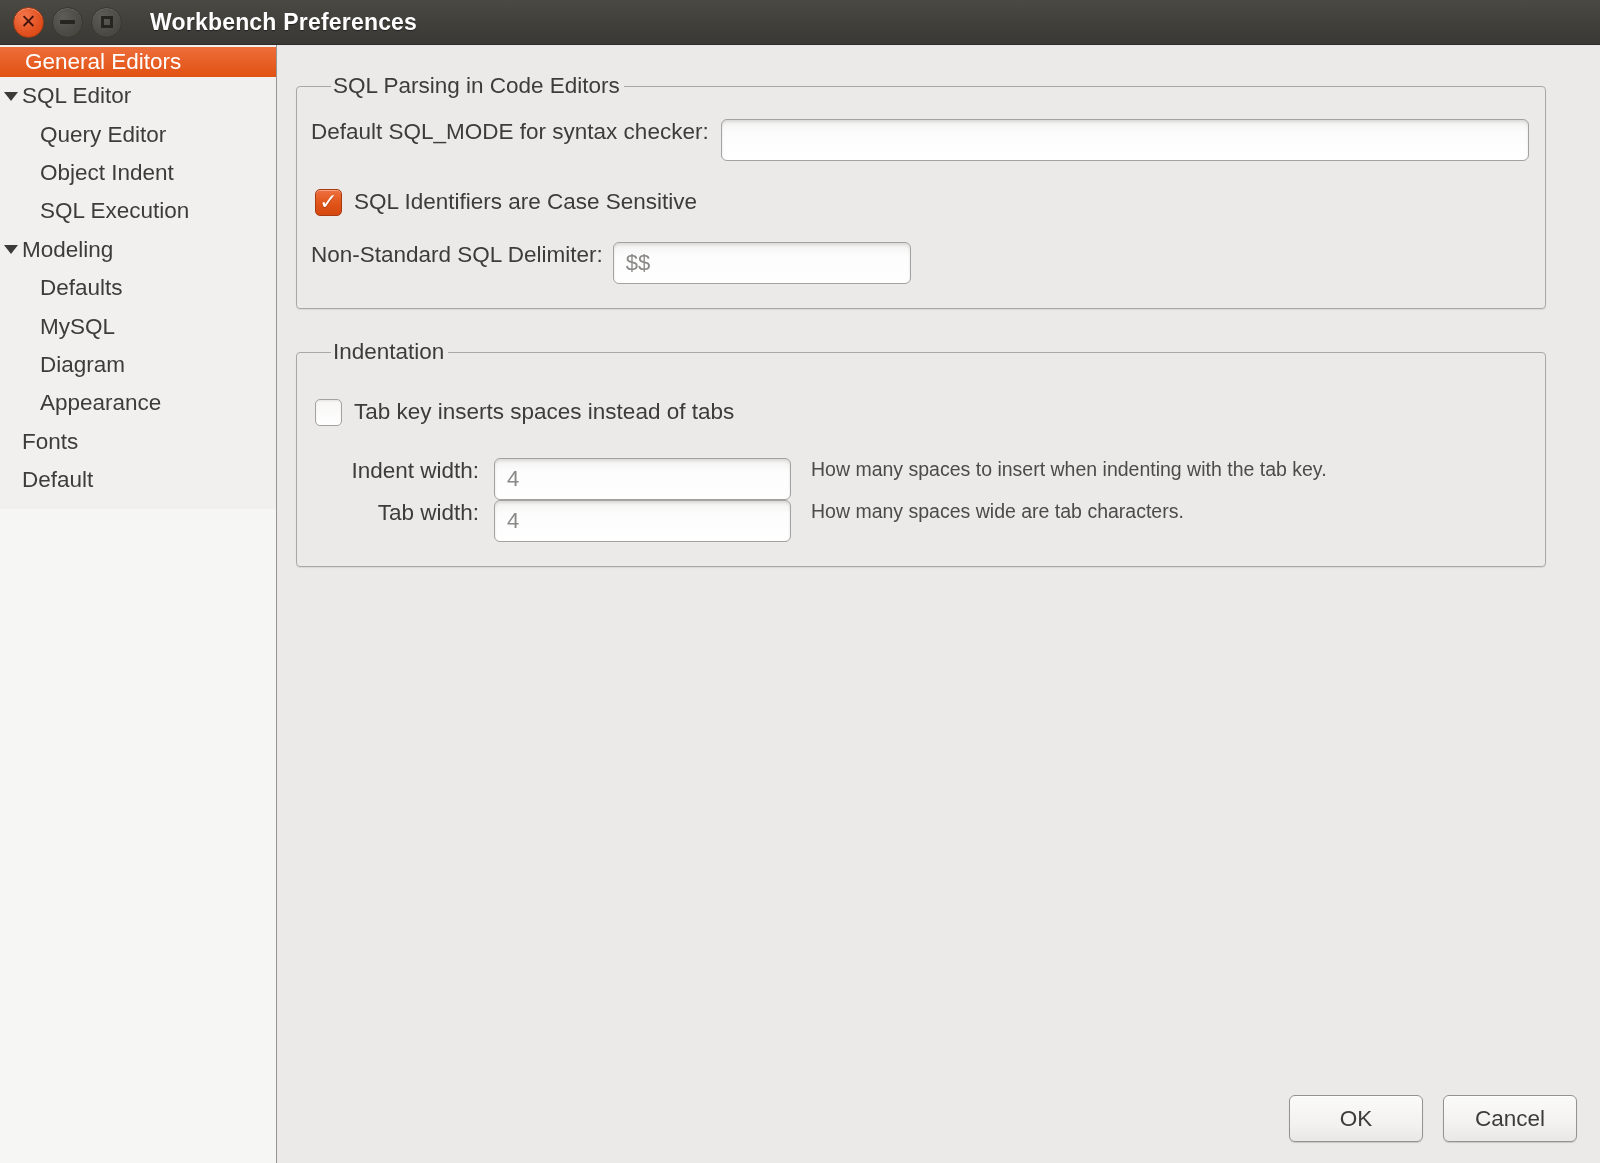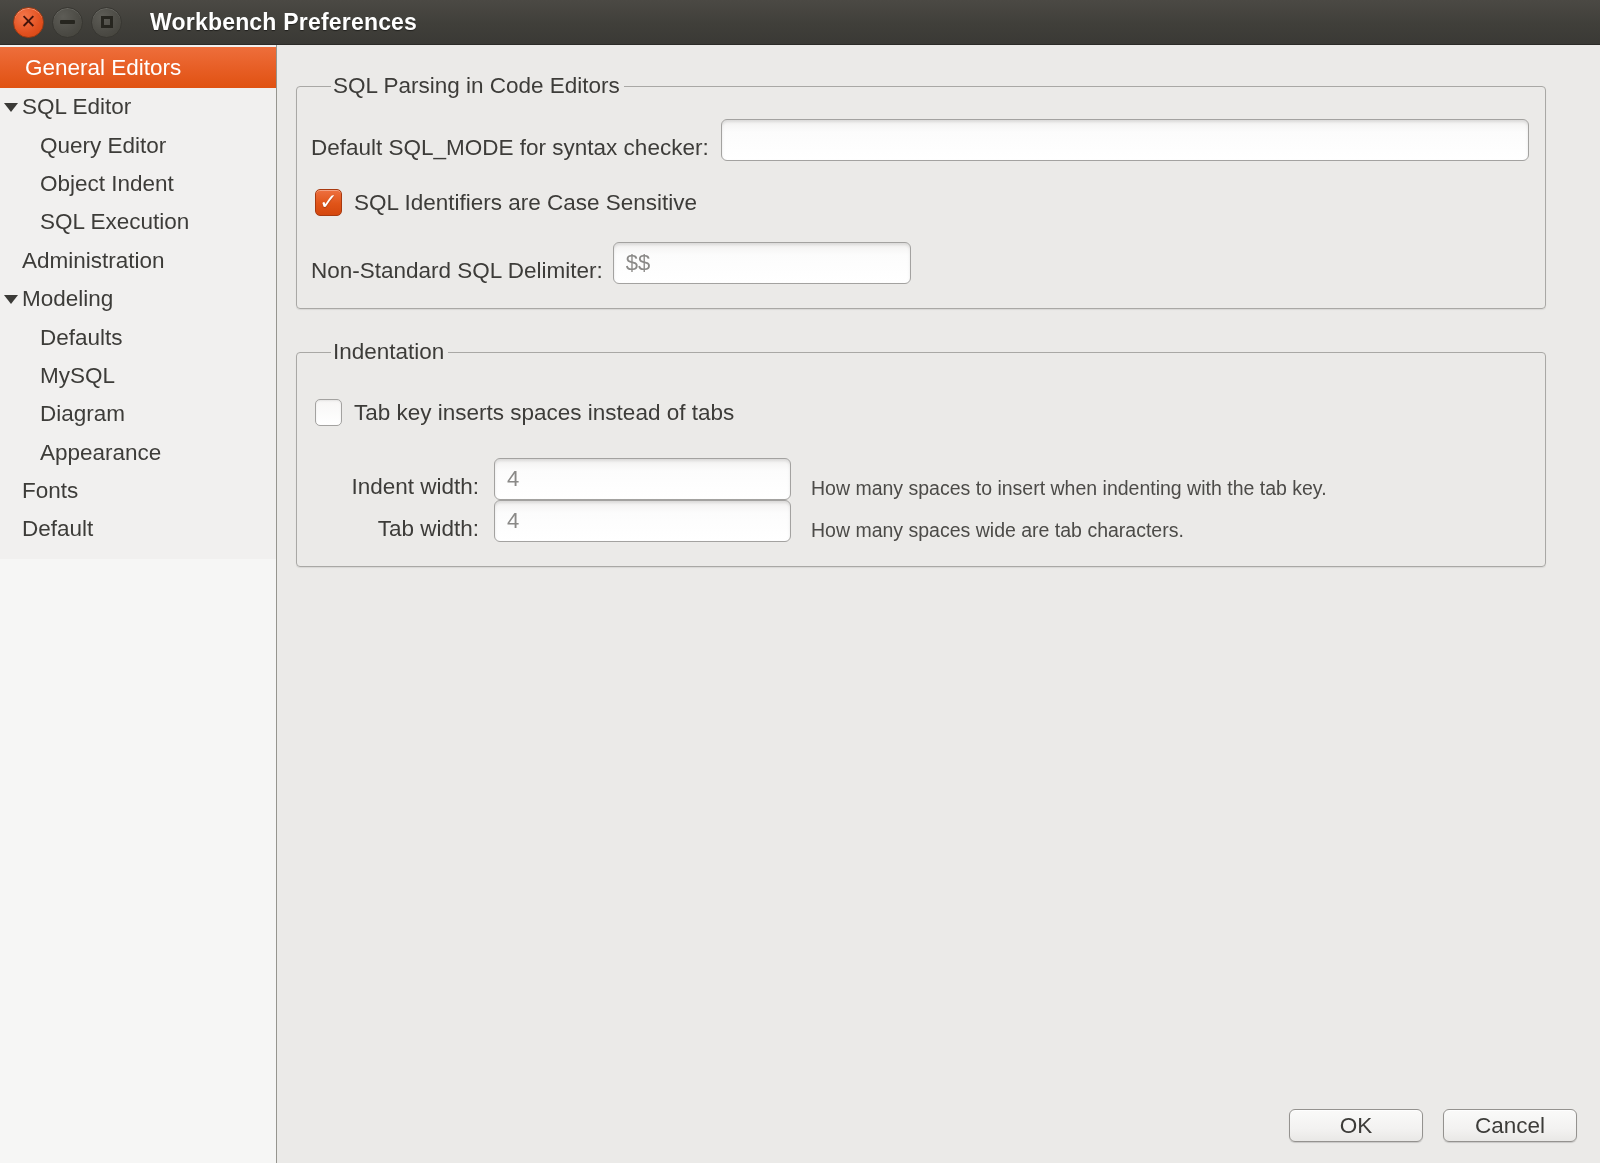--- a/index.html
+++ b/index.html
@@ -61,21 +61,21 @@
     height: 38.4px;
     display: flex; align-items: center;
     font-size: 22.5px;
     color: #3d3c39;
     cursor: default;
     position: relative;
   }
   .side-item.selected {
     background: linear-gradient(180deg, #ee6e3b 0%, #e65c22 60%, #e05212 100%);
     color: #ffffff;
-    height: 41px;
+    height: 30px;
   }
   .side-item.selected .side-label { padding-left: 25px; }
   .side-item.has-arrow .side-label { padding-left: 4px; }
   .side-item.plain .side-label { padding-left: 22px; }
   .side-item.child .side-label { padding-left: 40px; }
   .tri-down {
     width: 0; height: 0;
     border-left: 7px solid transparent;
     border-right: 7px solid transparent;
     border-top: 9px solid #3b3a37;
@@ -91,21 +91,21 @@
     padding: 6px 16px 24px 14px;
     box-shadow: 0 1px 1px rgba(0,0,0,0.08);
   }
   fieldset.group + fieldset.group { margin-top: 30px; }
   legend.group-title {
     font-size: 22.5px;
     color: #3d3c39;
     padding: 0 4px 0 2px;
     margin-left: 20px;
   }
-  .form-row { display: flex; align-items: flex-end; }
+  .form-row { display: flex; align-items: flex-start; }
   .field-label { font-size: 22.5px; color: #3d3c39; white-space: nowrap; }
 
   input.text-input {
     height: 42px;
     border: 1px solid #a3a2a0;
     border-radius: 6px;
     background: linear-gradient(180deg, #f2f1f0 0%, #fcfcfc 30%, #ffffff 100%);
     box-shadow: inset 0 2px 3px rgba(0,0,0,0.10);
     font-family: "Liberation Sans", "DejaVu Sans", sans-serif;
     font-size: 22px;
@@ -149,21 +149,21 @@
   .row-indent .text-input, .row-tab .text-input { width: 297px; margin-left: 15px; }
   .help-text { font-size: 19.5px; color: #4c4b48; margin-left: 20px; white-space: nowrap; }
 
   
   .action-bar {
     position: absolute;
     right: 23px; bottom: 21px;
     display: flex; gap: 20px;
   }
   button.action-btn {
-    min-width: 134px; height: 33px;
+    min-width: 134px; height: 47px;
     border: 1px solid #94928f;
     border-radius: 6px;
     background: linear-gradient(180deg, #fafaf9 0%, #f3f2f1 60%, #e9e8e6 100%);
     box-shadow: 0 1px 1px rgba(0,0,0,0.15), inset 0 1px 0 rgba(255,255,255,0.8);
     font-family: "Liberation Sans", "DejaVu Sans", sans-serif;
     font-size: 22.5px;
     color: #3d3c39;
     cursor: default;
     padding: 0 30px;
   }
@@ -199,23 +199,20 @@
       </div>
       <div class="side-item child">
         <span class="side-label">Query Editor</span>
       </div>
       <div class="side-item child">
         <span class="side-label">Object Indent</span>
       </div>
       <div class="side-item child">
         <span class="side-label">SQL Execution</span>
       </div>
-      <div class="side-item plain">
-        <span class="side-label">Administration</span>
-      </div>
       <div class="side-item has-arrow">
         <span class="tri-down"></span>
         <span class="side-label">Modeling</span>
       </div>
       <div class="side-item child">
         <span class="side-label">Defaults</span>
       </div>
       <div class="side-item child">
         <span class="side-label">MySQL</span>
       </div>

